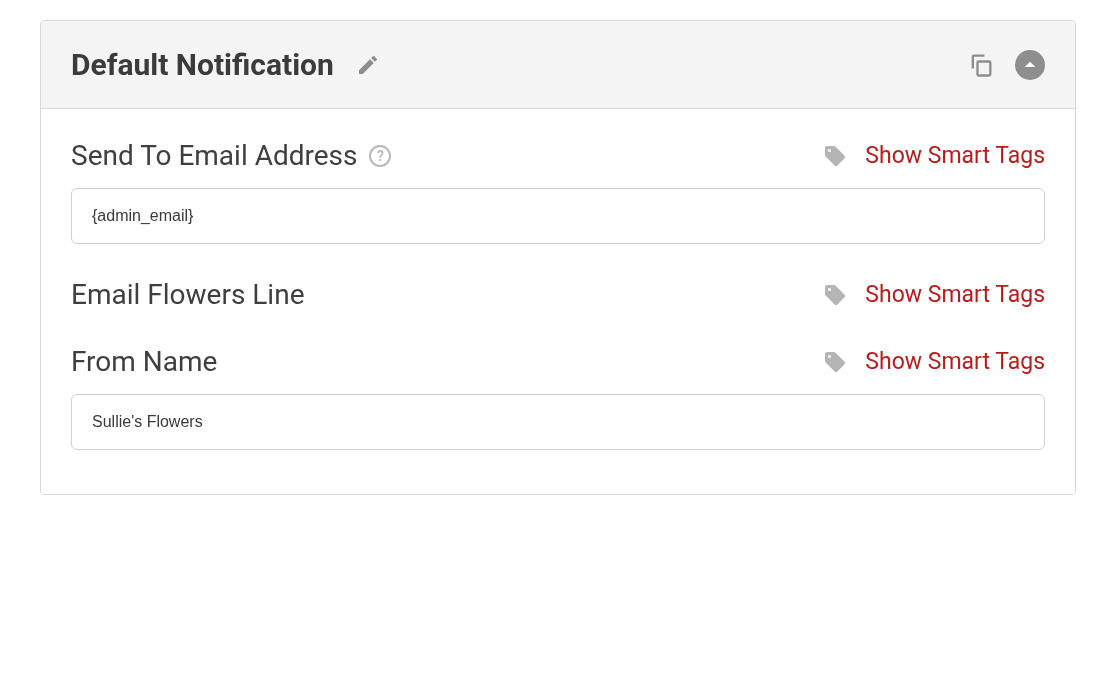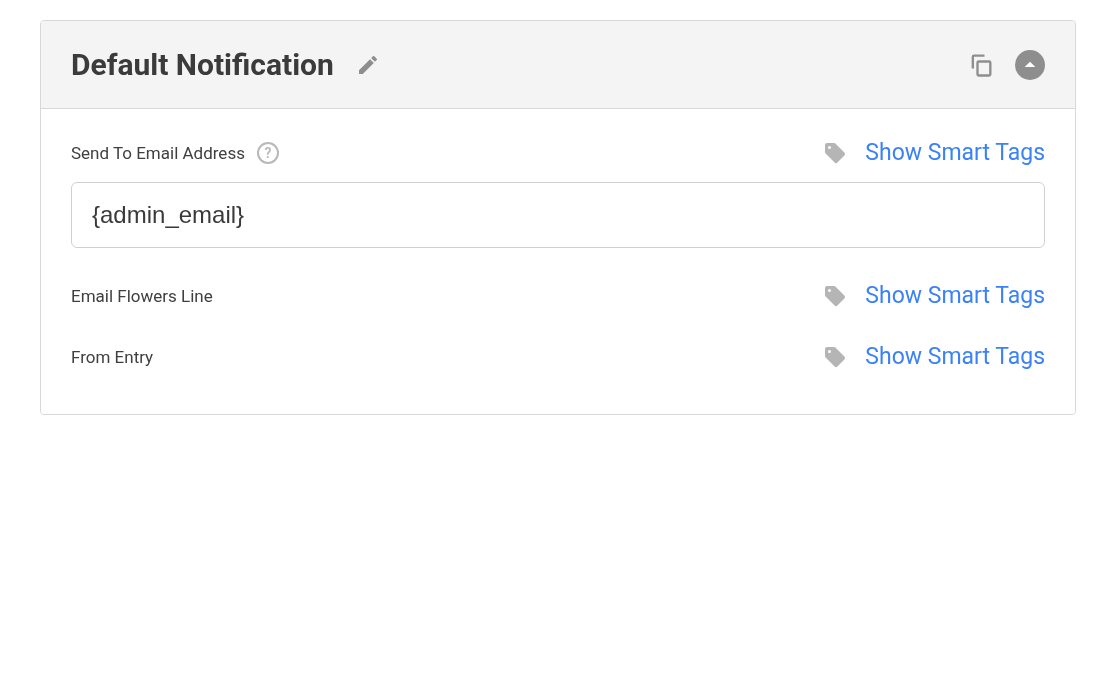--- a/index.html
+++ b/index.html
@@ -74,53 +74,53 @@
       align-items: center;
       justify-content: space-between;
       margin-bottom: 16px;
     }
     .field-label-wrap {
       display: flex;
       align-items: center;
       gap: 12px;
     }
     .field-label {
-      font-size: 17px;
+      font-size: 28px;
       font-weight: 400;
       color: #3f3f3f;
     }
     .help-icon {
       display: inline-flex;
       align-items: center;
       justify-content: center;
       width: 22px;
       height: 22px;
       border-radius: 50%;
       border: 2px solid #b8b8b8;
       color: #b8b8b8;
       font-size: 14px;
       font-weight: 600;
     }
     .smart-tags-link {
       display: flex;
       align-items: center;
       gap: 18px;
-      color: #3b82f6;
+      color: #b91c1c;
       font-size: 23px;
       cursor: pointer;
     }
     .tag-icon {
       display: inline-flex;
     }
     .text-input {
       width: 100%;
       border: 1px solid #d0d0d0;
       border-radius: 6px;
       padding: 18px 20px;
-      font-size: 24px;
+      font-size: 16px;
       color: #3a3a3a;
       background: #ffffff;
       outline: none;
     }
   </style>
 </head>
 <body>
 
 <div class="panel">
 
@@ -180,27 +180,28 @@
             </svg>
           </span>
           <span>Show Smart Tags</span>
         </div>
       </div>
     </div>
 
     <div class="field-group">
       <div class="field-row">
         <div class="field-label-wrap">
-          <span class="field-label">From Entry</span>
+          <span class="field-label">From Name</span>
         </div>
         <div class="smart-tags-link">
           <span class="tag-icon">
             <svg width="24" height="24" viewBox="0 0 24 24" fill="#b5b5b5">
               <path d="M21.41 11.58l-9-9A2 2 0 0 0 11 2H4a2 2 0 0 0-2 2v7a2 2 0 0 0 .59 1.42l9 9a2 2 0 0 0 2.83 0l7-7a2 2 0 0 0-.01-2.84zM6.5 8A1.5 1.5 0 1 1 8 6.5 1.5 1.5 0 0 1 6.5 8z"></path>
             </svg>
           </span>
           <span>Show Smart Tags</span>
         </div>
       </div>
+      <input type="text" class="text-input" value="Sullie's Flowers" style="">
     </div>
 
   </div>
 </div>
 
 </body></html>

